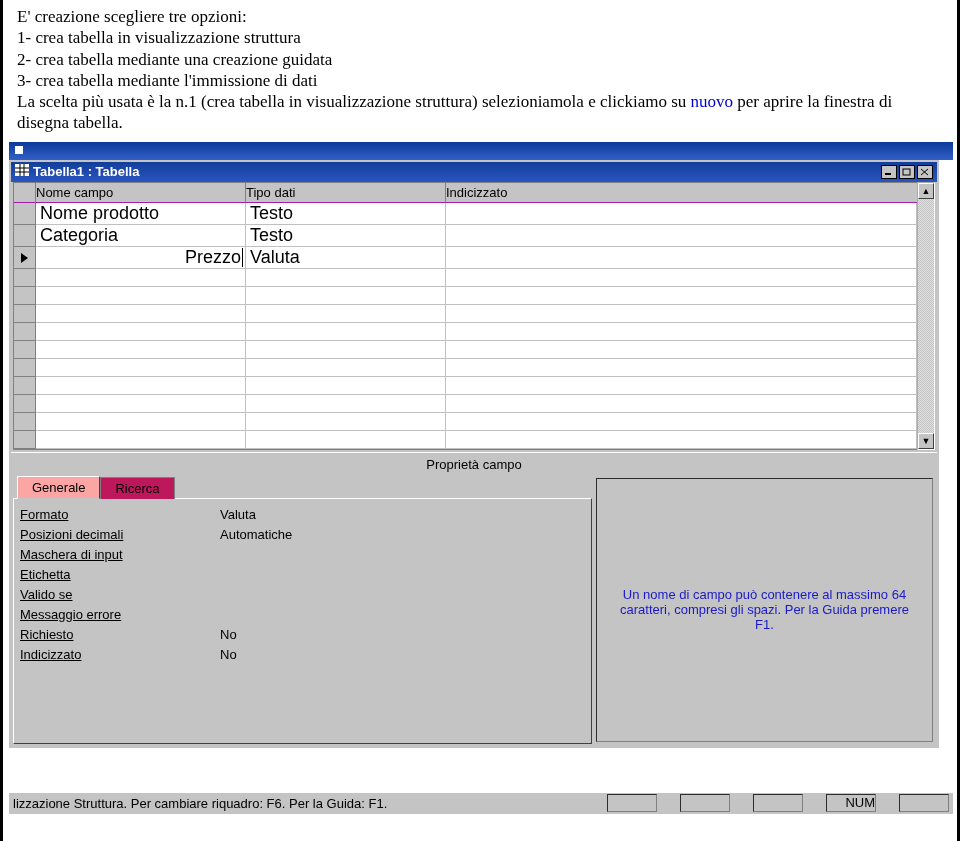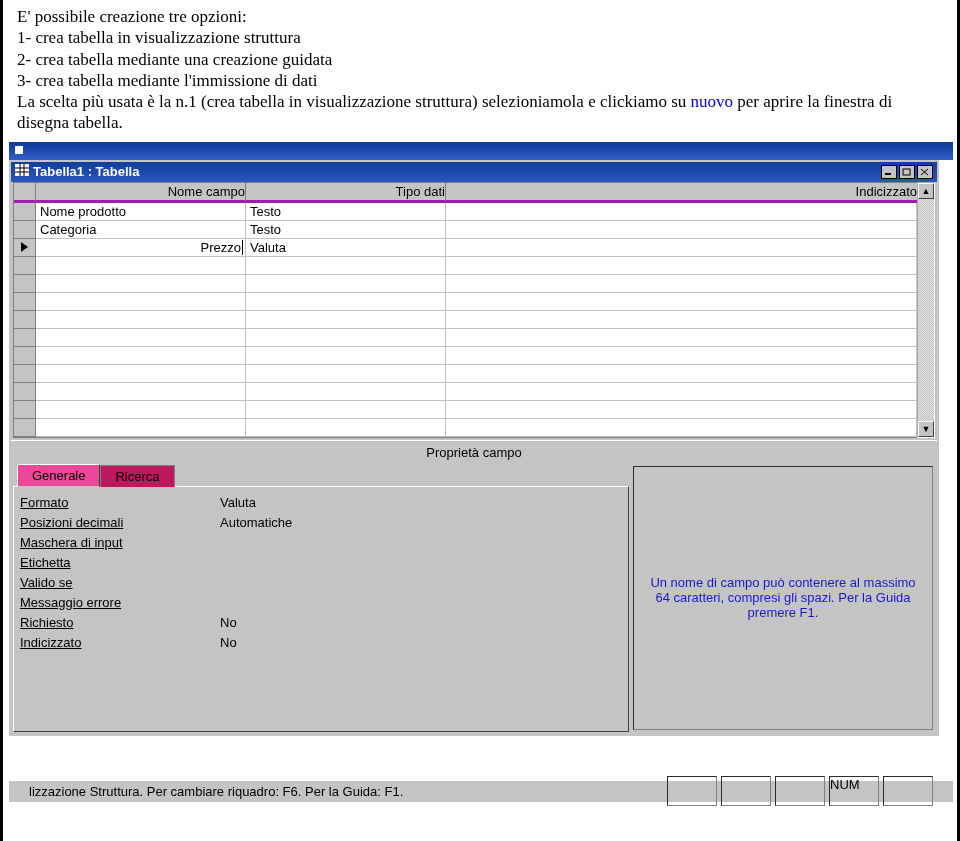--- a/index.html
+++ b/index.html
@@ -27,57 +27,57 @@
   .tb-row .title .icon { margin-right:4px; }
   .win-btn { width:16px; height:14px; background:#c4c4c4; border:1px solid #000; display:flex; align-items:center; justify-content:center; margin-left:2px; font-size:10px; font-family:Arial; }
   .win-btn svg { pointer-events:none; }
 
   .grid-wrap { background:#c4c4c4; padding:0 2px 2px 2px; }
   .grid {
     width:100%; background:#fff; border:1px solid #808080; border-right:0;
     border-collapse:separate; border-spacing:0;
   }
   .sel-col { width:22px; background:#c4c4c4; border-right:1px solid #808080; border-bottom:1px solid #808080; }
-  .hdr td { background:#c4c4c4; text-align:right; font-family:"MS Sans Serif",Tahoma,Arial,sans-serif; font-size:13px; height:20px; border-right:1px solid #808080; border-bottom:3px solid #a21caf; }
+  .hdr td { background:#c4c4c4; text-align:left; font-family:"MS Sans Serif",Tahoma,Arial,sans-serif; font-size:13px; height:20px; border-right:1px solid #808080; border-bottom:1px solid #a21caf; }
   .hdr td.last { border-right:0; }
-  .row td { height:18px; border-right:1px solid #c0c0c0; border-bottom:1px solid #c0c0c0; padding:0 4px; font-family:"MS Sans Serif",Tahoma,Arial,sans-serif; font-size:13px; }
+  .row td { height:18px; border-right:1px solid #c0c0c0; border-bottom:1px solid #c0c0c0; padding:0 4px; font-family:"MS Sans Serif",Tahoma,Arial,sans-serif; font-size:18px; }
   .row td.sel { background:#c4c4c4; text-align:center; padding:0; border-right:1px solid #808080; border-bottom:1px solid #808080;}
   .scroll-btn { width:16px; height:16px; background:#c4c4c4; border:1px solid #fff; border-right-color:#404040; border-bottom-color:#404040; display:flex; align-items:center; justify-content:center; font-size:9px;}
   .grid-outer { display:flex; }
   .grid-main { flex:1; }
   .grid-scroll { width:18px; background:#dcdcdc; border:1px inset #fff; display:flex; flex-direction:column; }
   .grid-scroll .track { flex:1; background:repeating-conic-gradient(#e0e0e0 0% 25%, #c4c4c4 0% 50%) 50% / 2px 2px;}
   .mid-bar { background:#c4c4c4; text-align:center; font-family:"MS Sans Serif",Tahoma,Arial,sans-serif; font-size:13px; padding:4px 0; border-top:1px solid #fff; }
 
   .props { background:#c4c4c4; display:flex; height:270px; padding:0 2px 2px 2px; }
   .props .left { flex:1; display:flex; flex-direction:column; }
   .tabs { display:flex; gap:0; height:22px; align-items:flex-end; padding-left:4px;}
   .tab { font-family:"MS Sans Serif",Tahoma,Arial,sans-serif; font-size:13px; padding:3px 14px; background:#be185d; border:1px solid #808080; border-bottom:0; position:relative; top:1px;}
-  .tab.active { background:#ec4899; border:1px solid #fff; border-right-color:#404040; border-bottom:1px solid #c4c4c4; z-index:2;}
+  .tab.active { background:#fca5a5; border:1px solid #fff; border-right-color:#404040; border-bottom:1px solid #c4c4c4; z-index:2;}
   .prop-body { flex:1; background:#c4c4c4; border:1px solid #fff; border-right-color:#404040; border-bottom-color:#404040; padding:6px 4px; }
   .prop-row { display:flex; height:20px; align-items:center;}
   .prop-row .plabel { width:200px; font-family:"MS Sans Serif",Tahoma,Arial,sans-serif; font-size:13px; padding-left:2px;text-decoration:underline;}
   .prop-row .pval { flex:1; font-family:"MS Sans Serif",Tahoma,Arial,sans-serif; font-size:13px; padding-left:2px; color:#000;}
-  .props .right { width:300px; border:1px inset #808080; background:#c4c4c4; display:flex; align-items:center; justify-content:center; text-align:center; color:#1a1ac8; font-family:"MS Sans Serif",Tahoma,Arial,sans-serif; font-size:13px; padding:10px 14px; margin:2px 2px 2px 4px;}
+  .props .right { width:337px; border:1px inset #808080; background:#c4c4c4; display:flex; align-items:center; justify-content:center; text-align:center; color:#1a1ac8; font-family:"MS Sans Serif",Tahoma,Arial,sans-serif; font-size:13px; padding:10px 14px; margin:2px 2px 2px 4px;}
   .cursor-cell { position:relative;text-align:right; }
   .cursor-cell::after { content:""; position:absolute; right:2px; top:1px; bottom:1px; width:1px; background:#000;}
 
-  .status { margin-top:44px; width:944px; height:22px; background:#c4c4c4; display:flex; align-items:center; font-family:"MS Sans Serif",Tahoma,Arial,sans-serif; font-size:13px; padding:0 20px; border-top:1px solid #fff;}
+  .status { margin-top:44px; width:944px; height:22px; background:#c4c4c4; display:flex; align-items:center; font-family:"MS Sans Serif",Tahoma,Arial,sans-serif; font-size:13px; padding:0 4px; border-top:1px solid #fff;gap:19px;}
   .status .s-main { flex:1; }
-  .status .s-cell { width:50px; border:1px inset #808080; text-align:left; margin-left:4px; height:30px; line-height:16px;}
+  .status .s-cell { width:50px; border:1px inset #808080; text-align:right; margin-left:4px; height:18px; line-height:16px;}
   .status .s-cell.empty { width:50px;}
   .pointer { display:inline-block; width:0; height:0; border-top:5px solid transparent;border-bottom:5px solid transparent;border-left:7px solid #000;}
 </style>
 </head>
 <body>
 
 <div class="page">
 
   <div class="doc-text">
-    <div>E' possibile creazione tre opzioni:</div>
+    <div>E' creazione scegliere tre opzioni:</div>
     <div>1- crea tabella in visualizzazione struttura</div>
     <div>2- crea tabella mediante una creazione guidata</div>
     <div>3- crea tabella mediante l'immissione di dati</div>
     <div>
       <span>La scelta più usata è la n.1 (crea tabella in visualizzazione struttura) selezioniamola e clickiamo su </span><a href="#">nuovo</a><span> per aprire la finestra di disegna tabella.</span>
     </div>
   </div>
 
   <div class="sheet">
 

